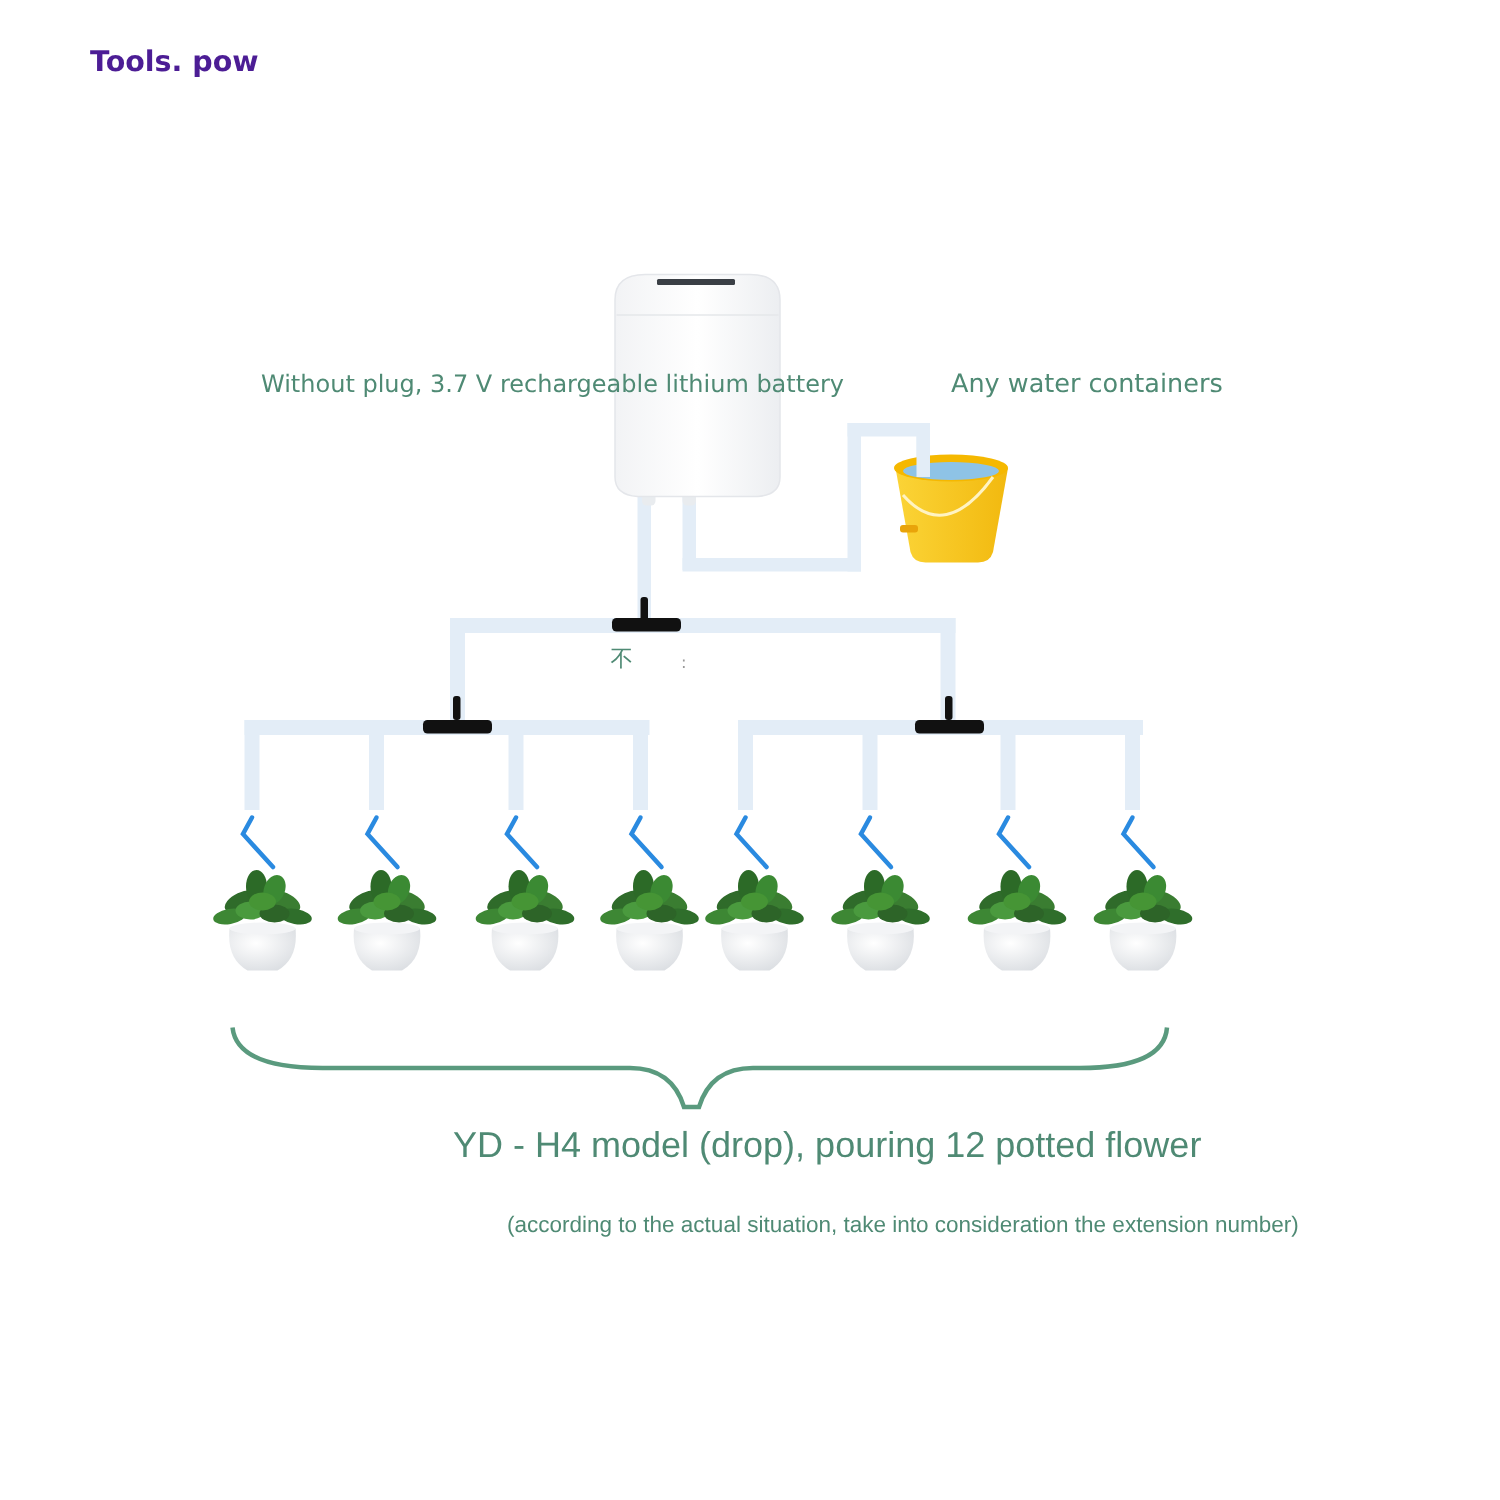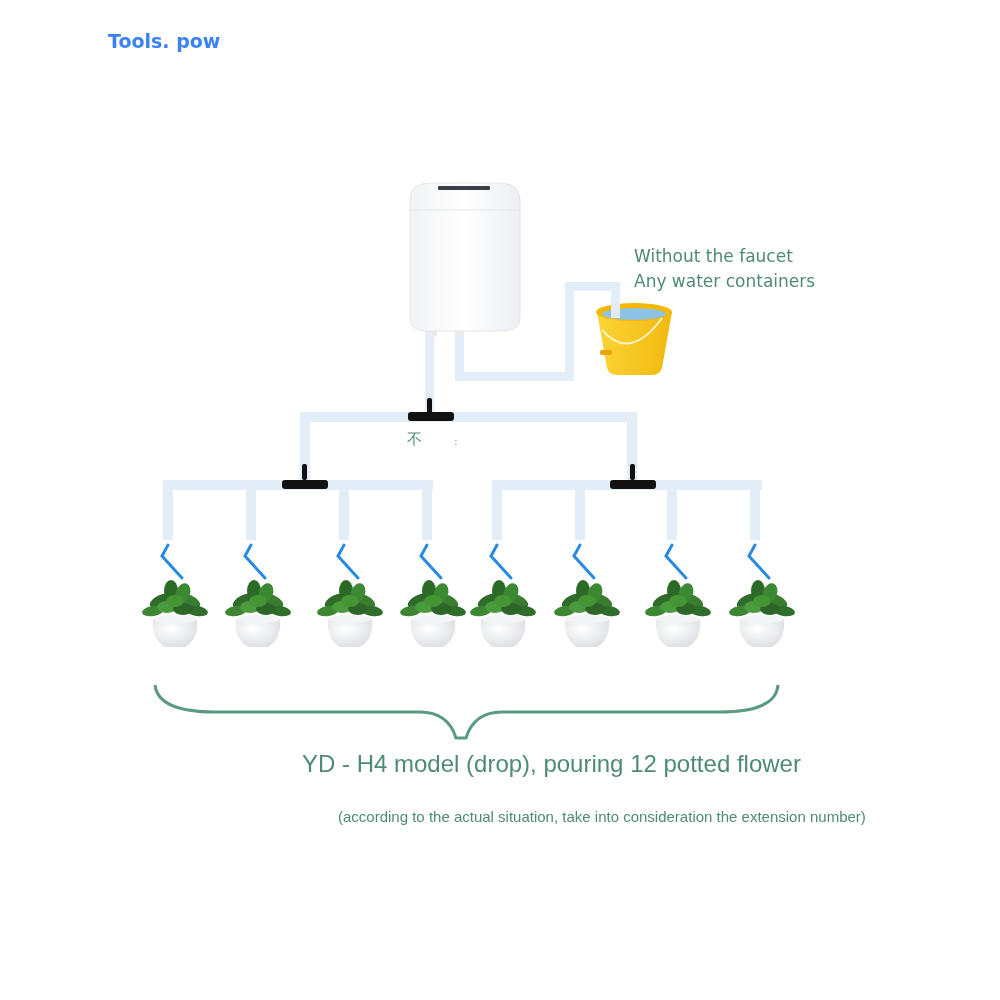--- a/index.html
+++ b/index.html
@@ -1,17 +1,17 @@
 <!DOCTYPE html>
 <html><head>
   <meta charset="utf-8">
   <style>
     html, body { margin: 0; padding: 0; background: #ffffff; }
     body { width: 1000px; height: 1000px; position: relative; overflow: hidden; font-family: "DejaVu Sans", sans-serif; }
-    .title { position: absolute; left: 60px; top: 30px; font-size: 19px; font-weight: bold; color: #3b82f6; font-family: "DejaVu Sans", sans-serif; margin-left: 48px; }
+    .title { position: absolute; left: 60px; top: 30px; font-size: 19px; font-weight: bold; color: #4c1d95; font-family: "DejaVu Sans", sans-serif; }
     .note { position: absolute; color: #4f8a74; font-size: 16px; line-height: 25px; font-family: "DejaVu Sans", sans-serif; z-index: 5; }
     .note-left { left: 174px; top: 243px; }
     .note-right { left: 634px; top: 244px; font-size: 17px; }
     .stray { position: absolute; left: 407px; top: 430px; color: #4f8a74; font-size: 15px; }
     .stray2 { position: absolute; left: 454px; top: 435px; color: #999; font-size: 11px; }
     .caption-main { position: absolute; left: 302px; top: 750px; font-size: 24px; color: #4f8a74; font-family: "Liberation Sans", sans-serif; white-space: nowrap; text-align: center; }
     .caption-sub { position: absolute; left: 338px; top: 783px; font-size: 15px; color: #4f8a74; font-family: Liberation Sans, sans-serif; white-space: nowrap; margin-top: 25px; }
     svg.diagram { position: absolute; left: 0; top: 0; }
   </style>
 </head>
@@ -130,24 +130,24 @@
     <ellipse cx="634" cy="314" rx="32" ry="6" fill="#8ec3e6"></ellipse>
     <rect x="611" y="290" width="9" height="28" fill="#e3edf7"></rect>
     <path d="M602,330 Q630,362 662,318" stroke="#fff3c2" stroke-width="2" fill="none"></path>
     <rect x="600" y="350" width="12" height="5" rx="2" fill="#e9a40a"></rect>
   </g>
 
   <path d="M155,685 Q158,712 215,712 L420,712 Q448,712 456,738 L466,738 Q474,712 502,712 L720,712 Q776,712 778,685" fill="none" stroke="#5a9a7e" stroke-width="3"></path>
 </svg>
 
 <div class="note note-left">
+  <div>Without plug, 3.7 V rechargeable lithium battery</div>
 </div>
 
 <div class="note note-right">
-  <div>Without the faucet</div>
   <div>Any water containers</div>
 </div>
 
 <div class="stray">不</div>
 <div class="stray2">:</div>
 
 <div class="caption-main">YD - H4 model (drop), pouring 12 potted flower</div>
 <div class="caption-sub">(according to the actual situation, take into consideration the extension number)</div>
 
 </body></html>

